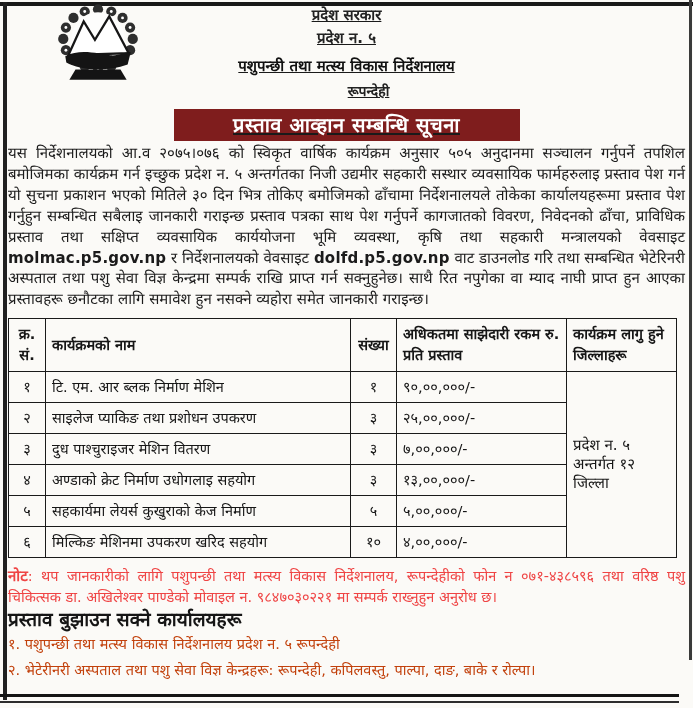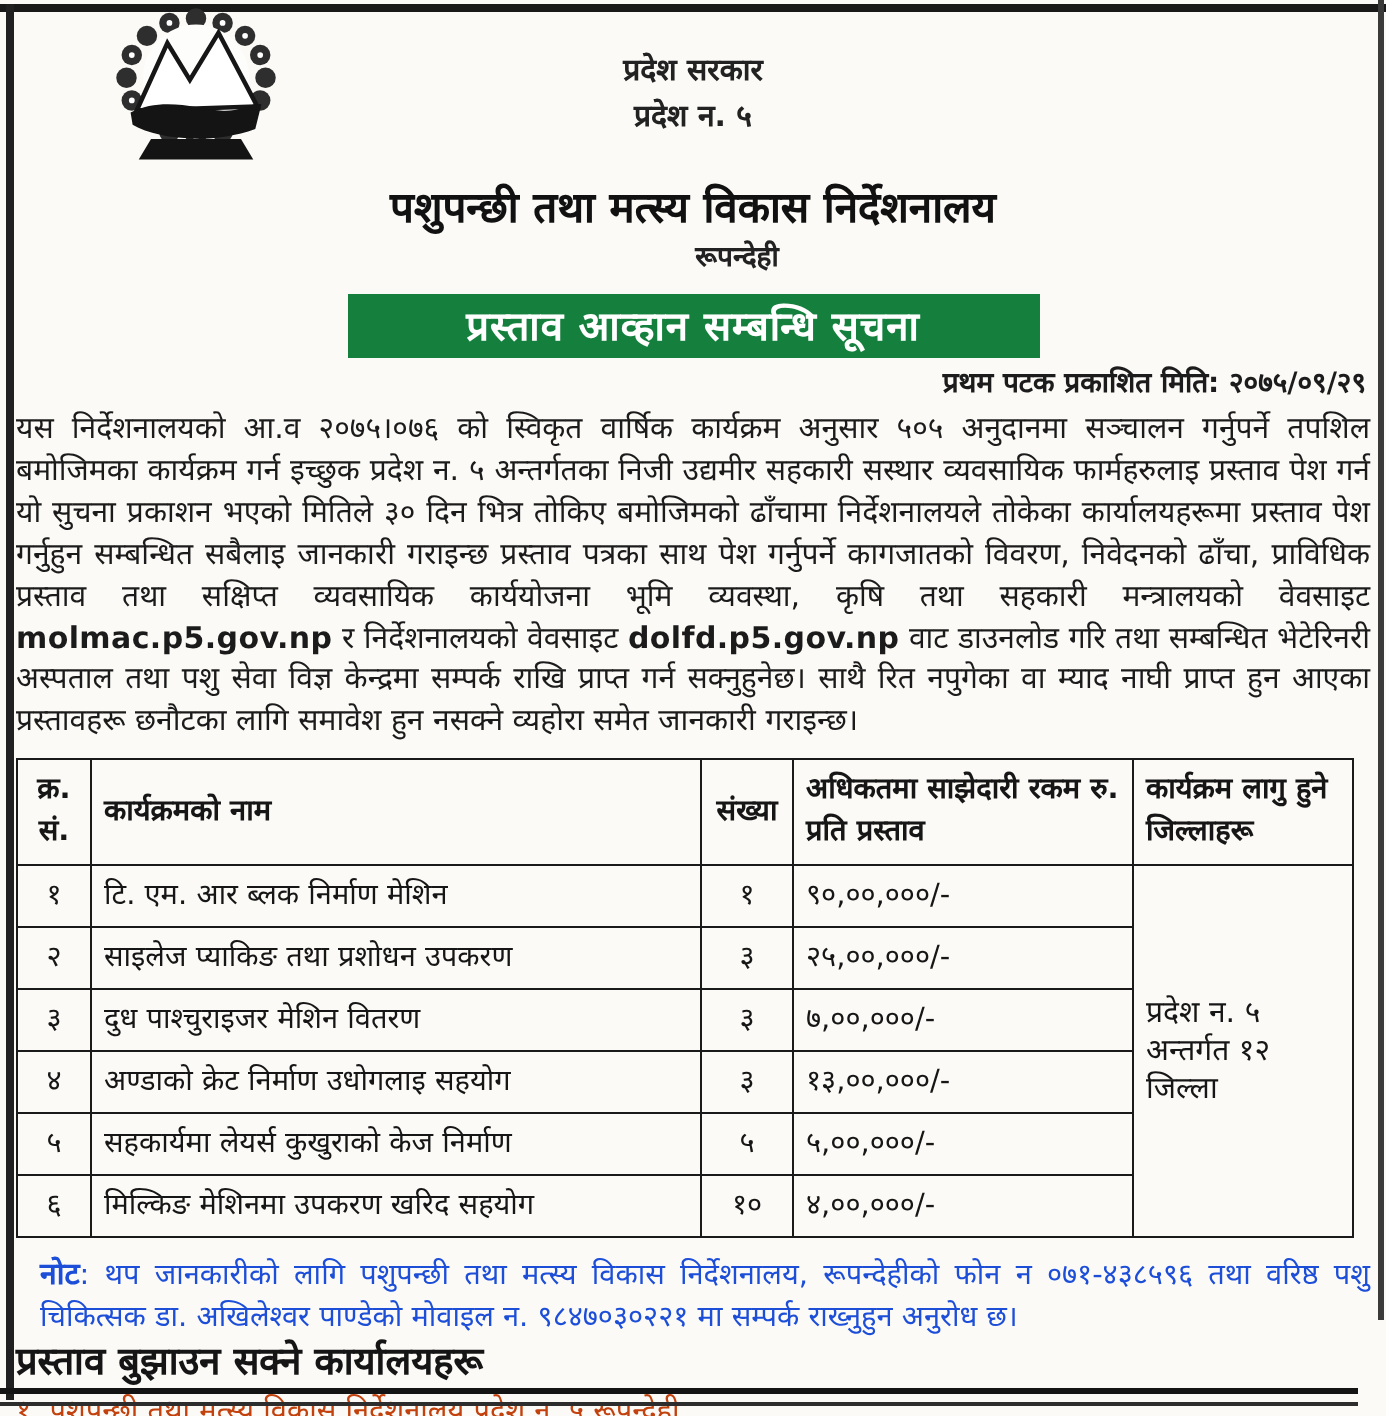--- a/index.html
+++ b/index.html
@@ -18,29 +18,29 @@
   }
   
   .frame-top{position:absolute;left:0;top:2px;width:693px;height:4px;background:#191919;}
   .frame-left{position:absolute;left:3px;top:2px;width:4px;height:698px;background:#202020;}
   .frame-right{position:absolute;right:1px;top:0;width:3px;height:660px;background:#3a3a3a;}
   .bottom-rule{
     position:absolute;left:0;bottom:5px;width:679px;height:4px;
     border-top:3px solid #141414;border-bottom:2px solid #2d2d2d;
   }
   
-  .header{position:relative;text-align:center;padding-top:24px;}
+  .header{position:relative;text-align:center;padding-top:4px;text-decoration:underline;}
   .emblem{position:absolute;left:52px;top:4px;width:92px;height:80px;}
   .h-small{font-size:15px;line-height:23px;font-weight:bold;color:#222;}
   .h-ministry{font-size:15px;line-height:24px;font-weight:bold;color:#222;}
-  .h-title{font-size:21px;line-height:28px;font-weight:bold;color:#111;margin-top:20px;}
+  .h-title{font-size:15px;line-height:28px;font-weight:bold;color:#111;margin-top:2px;}
   .h-loc{font-size:14px;line-height:22px;font-weight:bold;color:#222;margin-left:44px;}
   .banner{
     margin:7px auto 0 auto;width:346px;height:32px;
-    background:#15803d;color:#ffffff;
+    background:#7f1d1d;color:#ffffff;
     font-size:20px;font-weight:bold;line-height:32px;text-align:center;
     letter-spacing:0.5px;
   }
   .date-line{
     text-align:right;font-size:14px;font-weight:bold;color:#1c1c1c;
     padding:4px 10px 0 0;line-height:19px;
   }
   
   .body-text{
     margin:2px 8px 0 8px;
@@ -65,22 +65,22 @@
   table.notice td{height:26px;line-height:19px;}
   .col-sn{width:37px;}
   .col-name{width:305px;}
   .col-qty{width:46px;}
   .col-amt{width:170px;}
   .col-dist{width:110px;}
   td.sn,td.qty{text-align:center;}
   td.dist{vertical-align:middle;line-height:24px;font-size:15px;}
   
   .note{
-    margin:8px 8px 0 20px;font-size:14.5px;line-height:21px;
-    text-align:justify;color:#1d4ed8;
+    margin:8px 8px 0 8px;font-size:14.5px;line-height:21px;
+    text-align:justify;color:#ef4444;
   }
   .note b{font-size:15px;}
   .offices-heading{
     margin:1px 8px 0 8px;font-size:19px;font-weight:bold;line-height:21px;color:#151515;
   }
   .office-item{margin:4px 8px 0 8px;font-size:14.5px;line-height:21.5px;color:#c2410c;}
 </style>
 </head>
 <body>
 
@@ -129,21 +129,20 @@
     </div>
     <div class="h-small">प्रदेश सरकार</div>
     <div class="h-small">प्रदेश न. ५</div>
     <div class="h-title">पशुपन्छी तथा मत्स्य विकास निर्देशनालय</div>
     <div class="h-loc">रूपन्देही</div>
     <div class="banner">
       <span>प्रस्ताव आव्हान सम्बन्धि सूचना</span>
     </div>
   </div>
 
-  <div class="date-line">प्रथम पटक प्रकाशित मिति: २०७५/०९/२९</div>
 
   <p class="body-text"><span>यस निर्देशनालयको आ.व २०७५।०७६ को स्विकृत वार्षिक कार्यक्रम अनुसार ५०५ अनुदानमा सञ्चालन गर्नुपर्ने तपशिल बमोजिमका कार्यक्रम गर्न इच्छुक प्रदेश न. ५ अन्तर्गतका निजी उद्यमीर सहकारी सस्थार व्यवसायिक फार्महरुलाइ प्रस्ताव पेश गर्न यो सुचना प्रकाशन भएको मितिले ३० दिन भित्र तोकिए बमोजिमको ढाँचामा निर्देशनालयले तोकेका कार्यालयहरूमा प्रस्ताव पेश गर्नुहुन सम्बन्धित सबैलाइ जानकारी गराइन्छ प्रस्ताव पत्रका साथ पेश गर्नुपर्ने कागजातको विवरण, निवेदनको ढाँचा, प्राविधिक प्रस्ताव तथा सक्षिप्त व्यवसायिक कार्ययोजना भूमि व्यवस्था, कृषि तथा सहकारी मन्त्रालयको वेवसाइट </span><b class="url">molmac.p5.gov.np</b><span> र निर्देशनालयको वेवसाइट </span><b class="url">dolfd.p5.gov.np</b><span> वाट डाउनलोड गरि तथा सम्बन्धित भेटेरिनरी अस्पताल तथा पशु सेवा विज्ञ केन्द्रमा सम्पर्क राखि प्राप्त गर्न सक्नुहुनेछ। साथै रित नपुगेका वा म्याद नाघी प्राप्त हुन आएका प्रस्तावहरू छनौटका लागि समावेश हुन नसक्ने व्यहोरा समेत जानकारी गराइन्छ।</span></p>
 
   <table class="notice">
     <colgroup>
       <col class="col-sn">
         <col class="col-name">
         <col class="col-qty">
         <col class="col-amt">
         <col class="col-dist">

